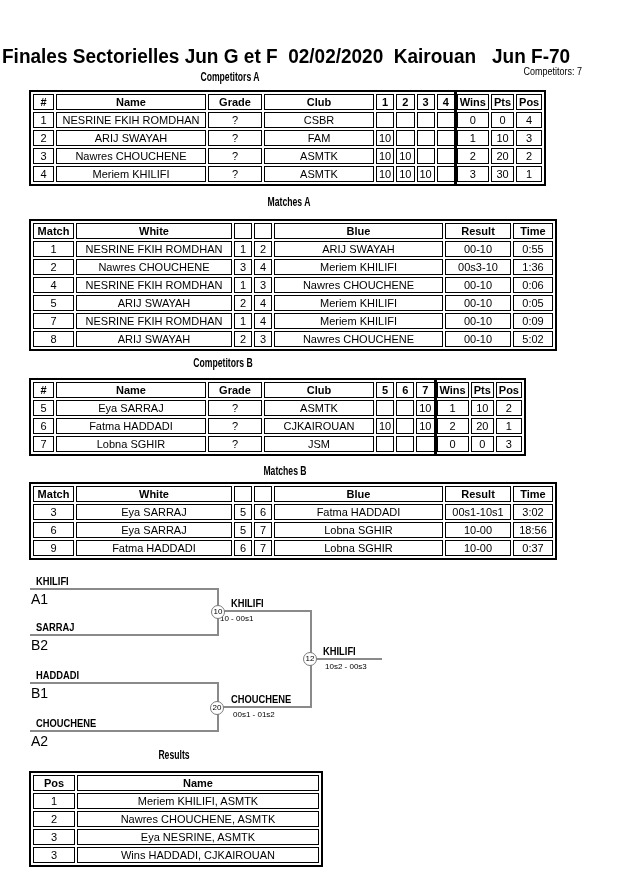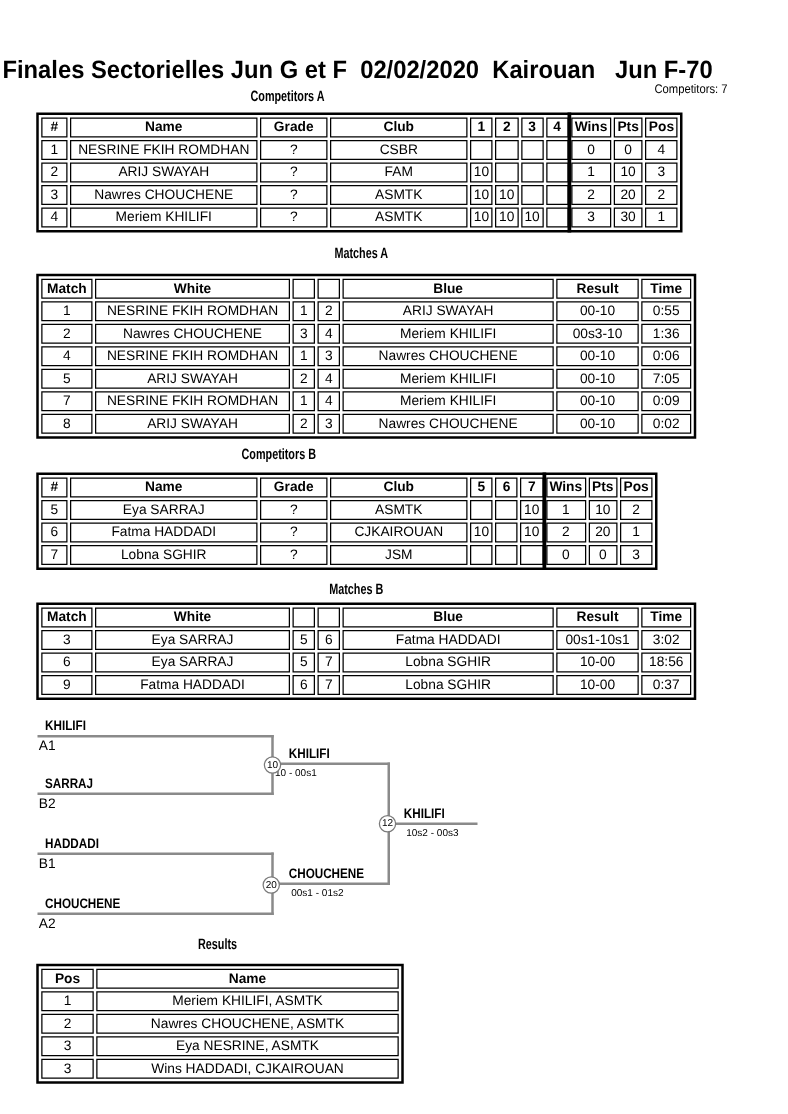--- a/index.html
+++ b/index.html
@@ -41,21 +41,21 @@
   
   .hline { position:absolute; height:2px; background:#8a8a8a; }
   .vline { position:absolute; width:2px;  background:#8a8a8a; }
   .mcircle {
     position:absolute; width:12px; height:12px; border:1px solid #7a7a7a;
     border-radius:50%; background:#fff; font-size:8px; line-height:12px;
     text-align:center; z-index:2;
   }
   .bname  { position:absolute; font-size:11px; font-weight:bold; white-space:pre;
             transform:scaleX(0.85); transform-origin:0 50%; }
-  .bseed  { position:absolute; font-size:11px; white-space:pre; }
+  .bseed  { position:absolute; font-size:14px; white-space:pre; }
   .bscore { position:absolute; font-size:8px;  white-space:pre; }
 </style>
 </head>
 <body>
 
 <div class="main-title">Finales Sectorielles Jun G et F  02/02/2020  Kairouan   Jun F-70</div>
 <div class="comp-count">Competitors: 7</div>
 
 <div class="section-title" style="left:80px;top:70px">Competitors A</div>
 <div class="section-title" style="left:139px;top:195px">Matches A</div>
@@ -194,39 +194,39 @@
     <td>00-10</td>
     <td>0:06</td>
   </tr>
   <tr>
     <td>5</td>
     <td class="tl">ARIJ SWAYAH</td>
     <td>2</td>
     <td>4</td>
     <td class="tl">Meriem KHILIFI</td>
     <td>00-10</td>
-    <td>7:05</td>
+    <td>0:05</td>
   </tr>
   <tr>
     <td>7</td>
     <td class="tl">NESRINE FKIH ROMDHAN</td>
     <td>1</td>
     <td>4</td>
     <td class="tl">Meriem KHILIFI</td>
     <td>00-10</td>
     <td>0:09</td>
   </tr>
   <tr>
     <td>8</td>
     <td class="tl">ARIJ SWAYAH</td>
     <td>2</td>
     <td>3</td>
     <td class="tl">Nawres CHOUCHENE</td>
     <td>00-10</td>
-    <td>0:02</td>
+    <td>5:02</td>
   </tr>
 </tbody>
   </table>
 
 <table class="sheet" style="left:29px;top:378px">
   <colgroup>
       <col style="width:21px">
       <col style="width:150px">
       <col style="width:54px">
       <col style="width:110px">

